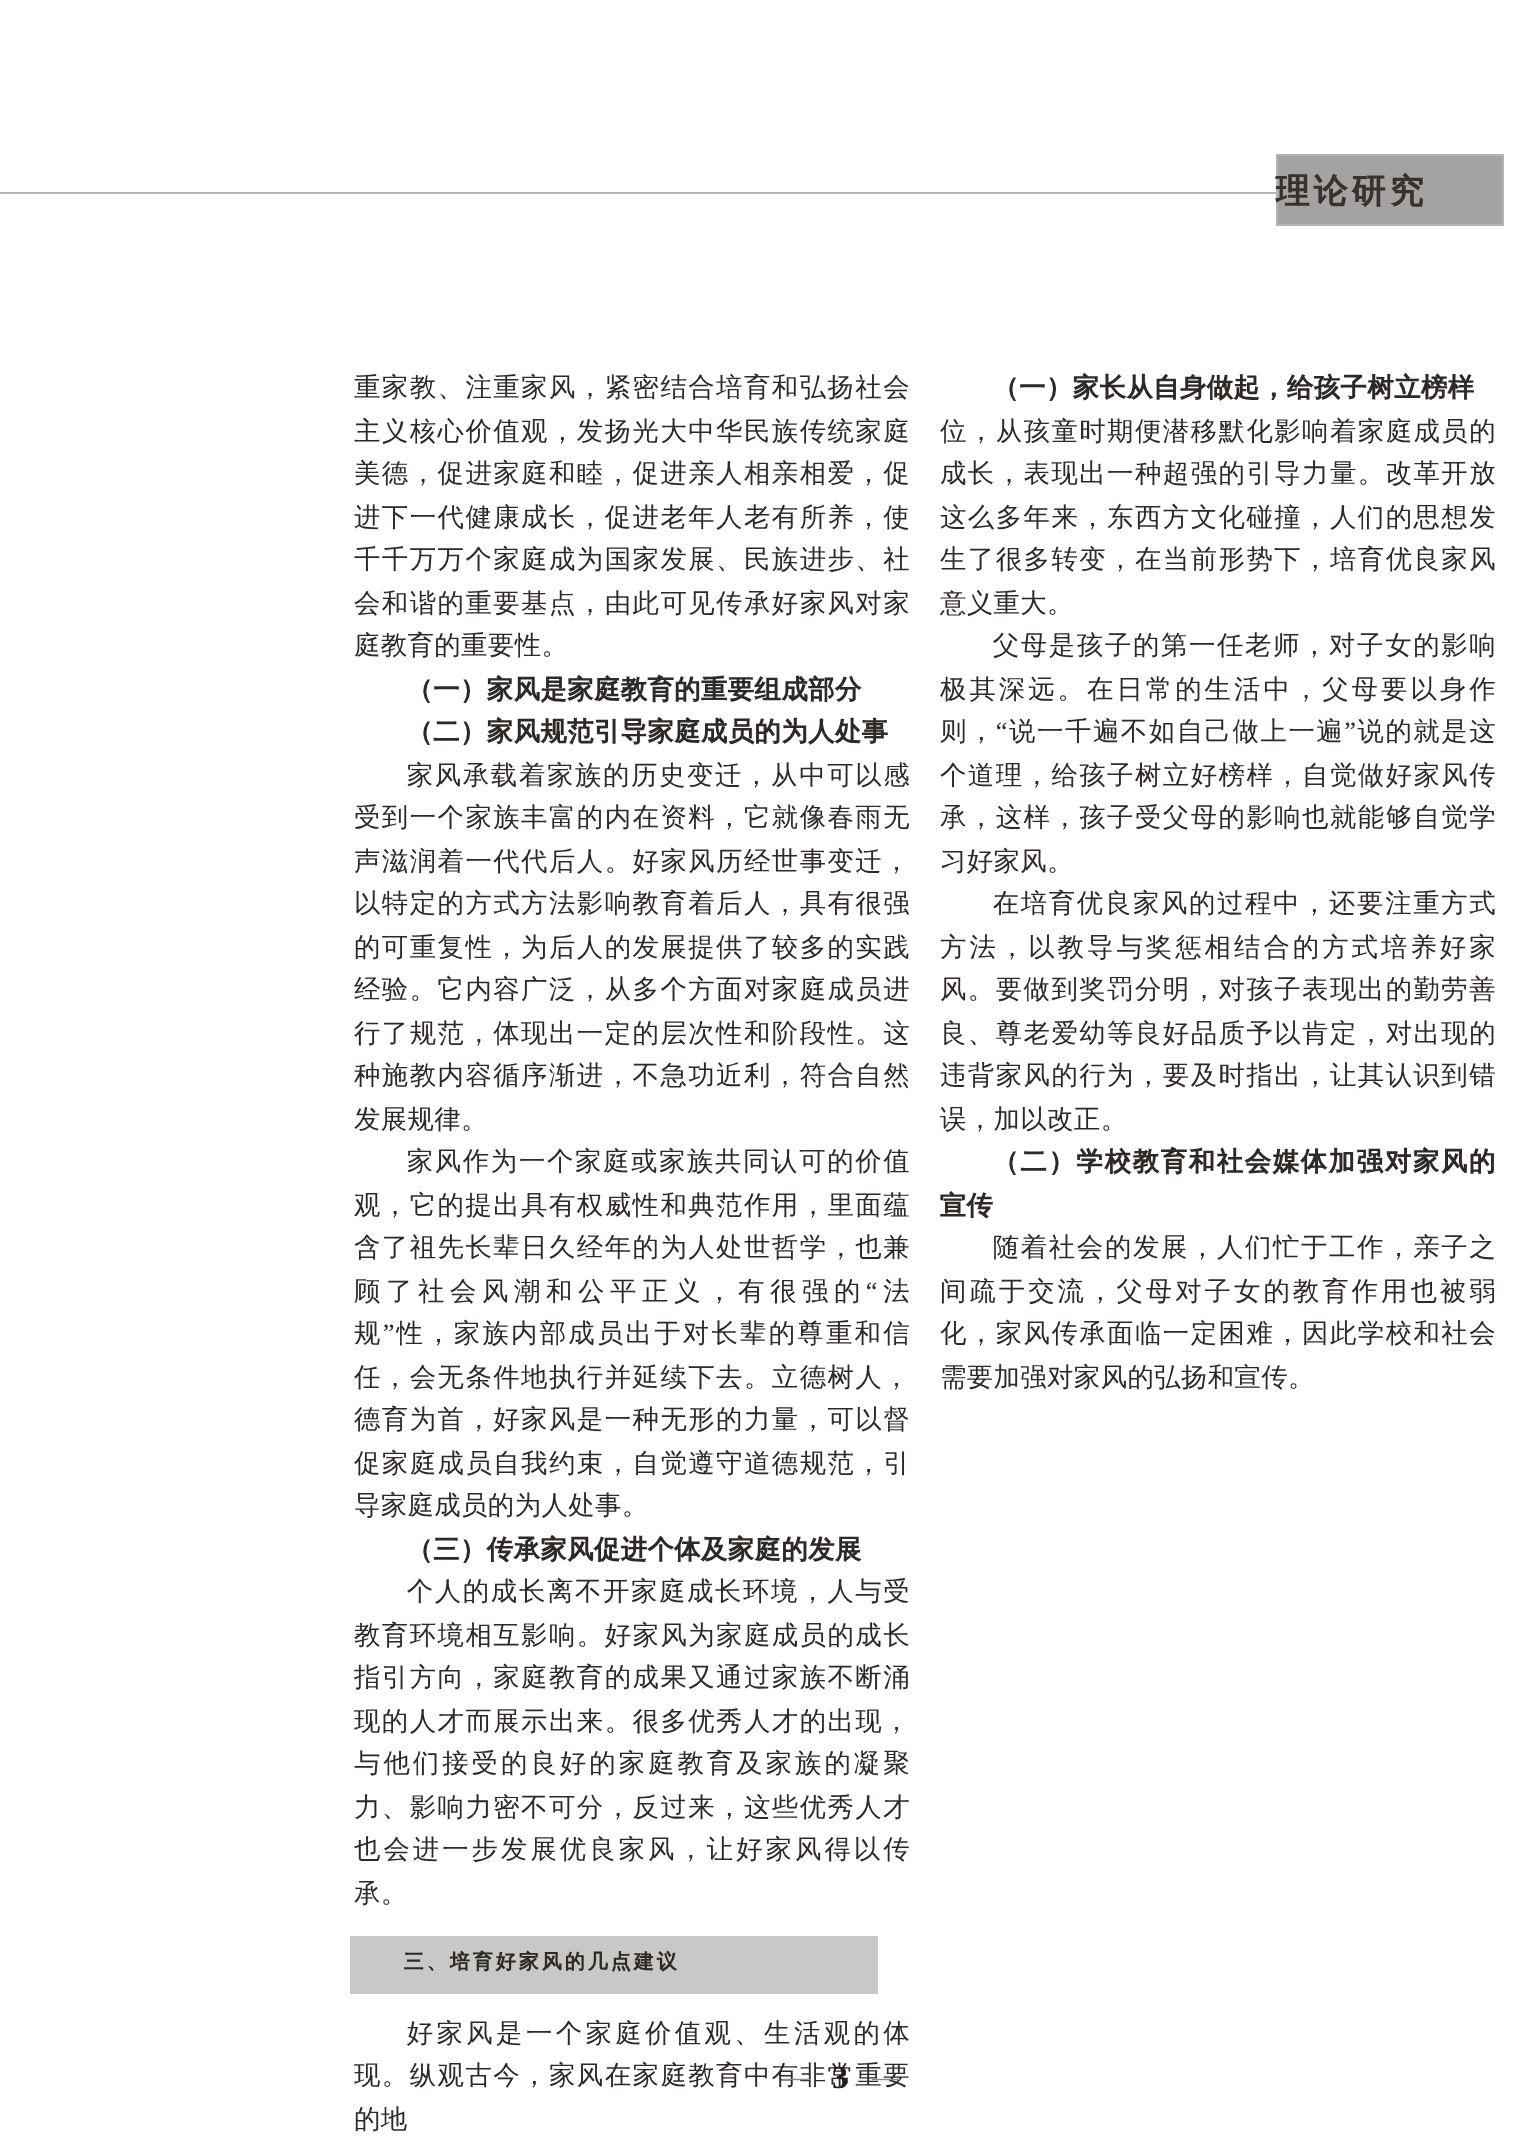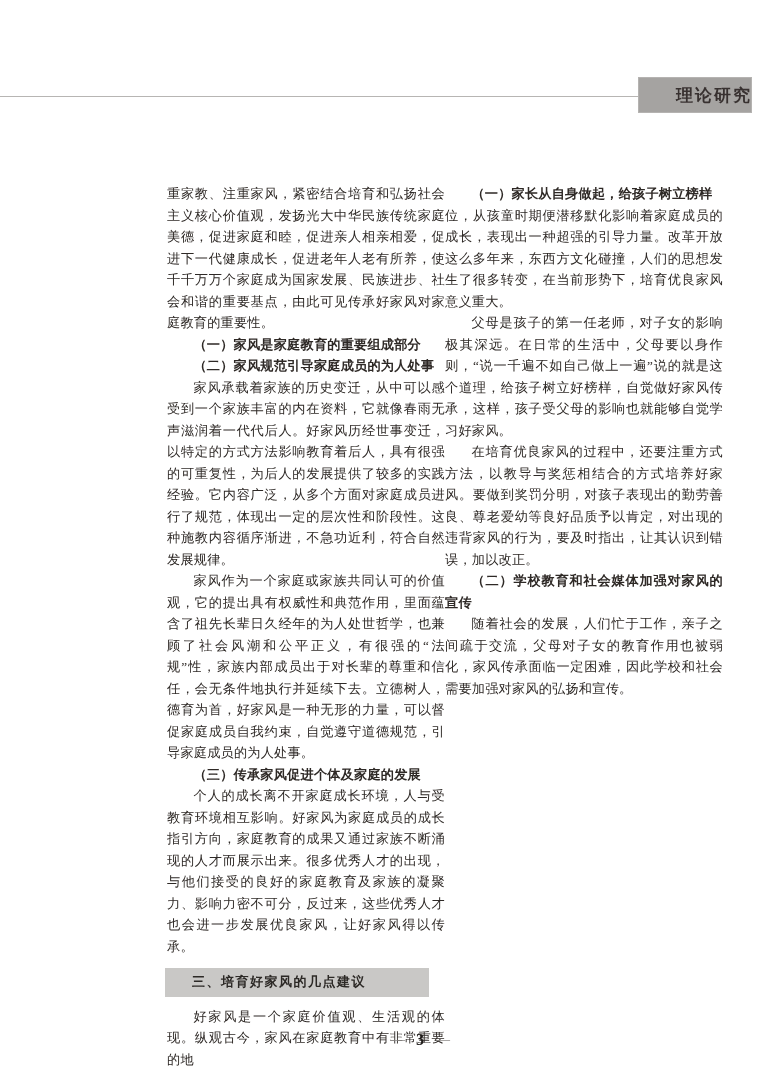--- a/index.html
+++ b/index.html
@@ -14,44 +14,44 @@
   
   .top-rule {
     position: absolute; left: 0; top: 96px;
     width: 639px; height: 1px; background: #b7b5b3;
   }
   .header-tag {
     position: absolute; left: 638px; top: 77px;
     width: 114px; height: 36px;
     background: #a5a3a1;
     box-shadow: inset 0 0 0 1px #b5b3b1;
-    display: flex; align-items: center; justify-content: flex-end;
+    display: flex; align-items: center; justify-content: flex-start;
     font-weight: bold; font-size: 17px; letter-spacing: 2px;
     color: #383130;
   }
   
   .article {
-    position: absolute; left: 167px; top: 183px;
+    position: absolute; left: 177px; top: 183px;
     width: 571px;
-    display: flex; 
+    display: flex; gap: 15px;
   }
   .column { width: 278px; }
   .block {
     font-size: 13.2px;
     line-height: 21.5px;
     text-align: justify;
     letter-spacing: 0.2px;
   }
   .body-indent, .heading { text-indent: 2em; }
   .heading { font-weight: bold; }
   .section-bar {
     background: #c9c8c6;
     font-family: "Liberation Sans", "DejaVu Sans", sans-serif;
     font-weight: bold;
-    font-size: 13px;
+    font-size: 10px;
     color: #2c2926;
     letter-spacing: 1.5px;
     text-indent: 0;
     padding: 3px 2px 4px 27px;
     margin: 11px 16px 9px -2px;
     text-align: left;
   }
   
   .footer {
     position: absolute; left: 0; top: 1031px; width: 100%;

